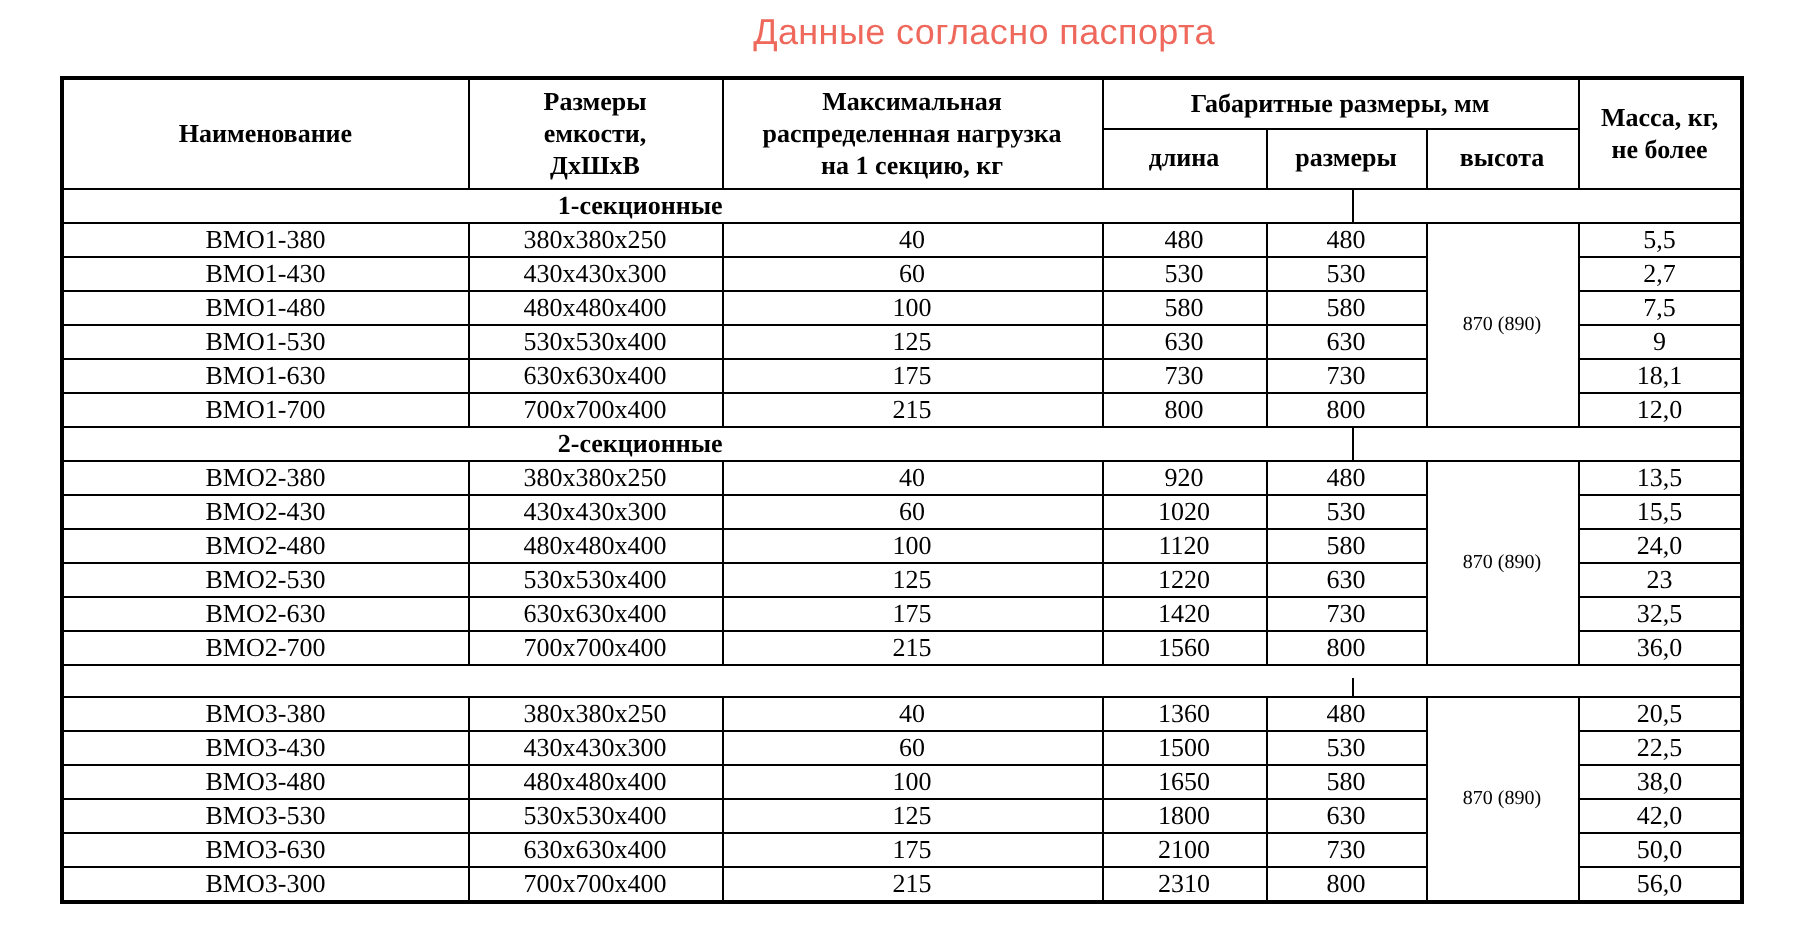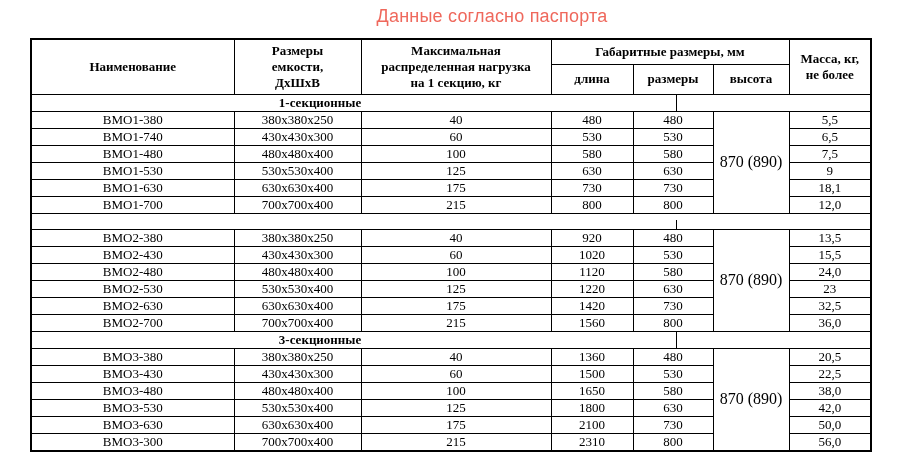--- a/index.html
+++ b/index.html
@@ -29,21 +29,21 @@
   tbody tr.section-row{height:16px;}
   td.cell-name{text-align:left;padding-left:7px;}
   td.section-td{padding:0;}
   .section-inner{position:relative;height:100%;}
   .section-label{
     display:block;width:68.6%;text-align:center;font-weight:bold;
   }
   .section-tick{
     position:absolute;left:77%;top:-1px;width:1px;height:18px;background:#000;
   }
-  td.cell-height{font-size:16px;}
+  td.cell-height{font-size:10px;}
 </style>
 </head>
 <body>
 
 <div class="page">
   <div class="title" style="color: rgb(239, 104, 92);">Данные согласно паспорта</div>
 
   <table class="spec">
     <colgroup>
       <col style="width:203px">
@@ -85,26 +85,26 @@
         <tr>
           <td class="cell-name">ВМО1-380</td>
           <td>380х380х250</td>
           <td>40</td>
           <td>480</td>
           <td>480</td>
           <td class="cell-height" rowspan="6">870 (890)</td>
           <td>5,5</td>
         </tr>
         <tr>
-          <td class="cell-name">ВМО1-740</td>
+          <td class="cell-name">ВМО1-430</td>
           <td>430х430х300</td>
           <td>60</td>
           <td>530</td>
           <td>530</td>
-          <td>6,5</td>
+          <td>2,7</td>
         </tr>
         <tr>
           <td class="cell-name">ВМО1-480</td>
           <td>480х480х400</td>
           <td>100</td>
           <td>580</td>
           <td>580</td>
           <td>7,5</td>
         </tr>
         <tr>
@@ -123,86 +123,86 @@
           <td>730</td>
           <td>18,1</td>
         </tr>
         <tr>
           <td class="cell-name">ВМО1-700</td>
           <td>700х700х400</td>
           <td>215</td>
           <td>800</td>
           <td>800</td>
           <td>12,0</td>
+        </tr>
+        <tr class="section-row">
+          <td class="section-td" colspan="7">
+            <div class="section-inner">
+              <span class="section-label">2-секционные</span>
+              <i class="section-tick"></i>
+            </div>
+          </td>
+        </tr>
+        <tr>
+          <td class="cell-name">ВМО2-380</td>
+          <td>380х380х250</td>
+          <td>40</td>
+          <td>920</td>
+          <td>480</td>
+          <td class="cell-height" rowspan="6">870 (890)</td>
+          <td>13,5</td>
+        </tr>
+        <tr>
+          <td class="cell-name">ВМО2-430</td>
+          <td>430х430х300</td>
+          <td>60</td>
+          <td>1020</td>
+          <td>530</td>
+          <td>15,5</td>
+        </tr>
+        <tr>
+          <td class="cell-name">ВМО2-480</td>
+          <td>480х480х400</td>
+          <td>100</td>
+          <td>1120</td>
+          <td>580</td>
+          <td>24,0</td>
+        </tr>
+        <tr>
+          <td class="cell-name">ВМО2-530</td>
+          <td>530х530х400</td>
+          <td>125</td>
+          <td>1220</td>
+          <td>630</td>
+          <td>23</td>
+        </tr>
+        <tr>
+          <td class="cell-name">ВМО2-630</td>
+          <td>630х630х400</td>
+          <td>175</td>
+          <td>1420</td>
+          <td>730</td>
+          <td>32,5</td>
+        </tr>
+        <tr>
+          <td class="cell-name">ВМО2-700</td>
+          <td>700х700х400</td>
+          <td>215</td>
+          <td>1560</td>
+          <td>800</td>
+          <td>36,0</td>
         </tr>
         <tr class="section-row">
           <td class="section-td" colspan="7">
             <div class="section-inner">
               <i class="section-tick"></i>
             </div>
           </td>
         </tr>
         <tr>
-          <td class="cell-name">ВМО2-380</td>
-          <td>380х380х250</td>
-          <td>40</td>
-          <td>920</td>
-          <td>480</td>
-          <td class="cell-height" rowspan="6">870 (890)</td>
-          <td>13,5</td>
-        </tr>
-        <tr>
-          <td class="cell-name">ВМО2-430</td>
-          <td>430х430х300</td>
-          <td>60</td>
-          <td>1020</td>
-          <td>530</td>
-          <td>15,5</td>
-        </tr>
-        <tr>
-          <td class="cell-name">ВМО2-480</td>
-          <td>480х480х400</td>
-          <td>100</td>
-          <td>1120</td>
-          <td>580</td>
-          <td>24,0</td>
-        </tr>
-        <tr>
-          <td class="cell-name">ВМО2-530</td>
-          <td>530х530х400</td>
-          <td>125</td>
-          <td>1220</td>
-          <td>630</td>
-          <td>23</td>
-        </tr>
-        <tr>
-          <td class="cell-name">ВМО2-630</td>
-          <td>630х630х400</td>
-          <td>175</td>
-          <td>1420</td>
-          <td>730</td>
-          <td>32,5</td>
-        </tr>
-        <tr>
-          <td class="cell-name">ВМО2-700</td>
-          <td>700х700х400</td>
-          <td>215</td>
-          <td>1560</td>
-          <td>800</td>
-          <td>36,0</td>
-        </tr>
-        <tr class="section-row">
-          <td class="section-td" colspan="7">
-            <div class="section-inner">
-              <span class="section-label">3-секционные</span>
-              <i class="section-tick"></i>
-            </div>
-          </td>
-        </tr>
-        <tr>
           <td class="cell-name">ВМО3-380</td>
           <td>380х380х250</td>
           <td>40</td>
           <td>1360</td>
           <td>480</td>
           <td class="cell-height" rowspan="6">870 (890)</td>
           <td>20,5</td>
         </tr>
         <tr>
           <td class="cell-name">ВМО3-430</td>

